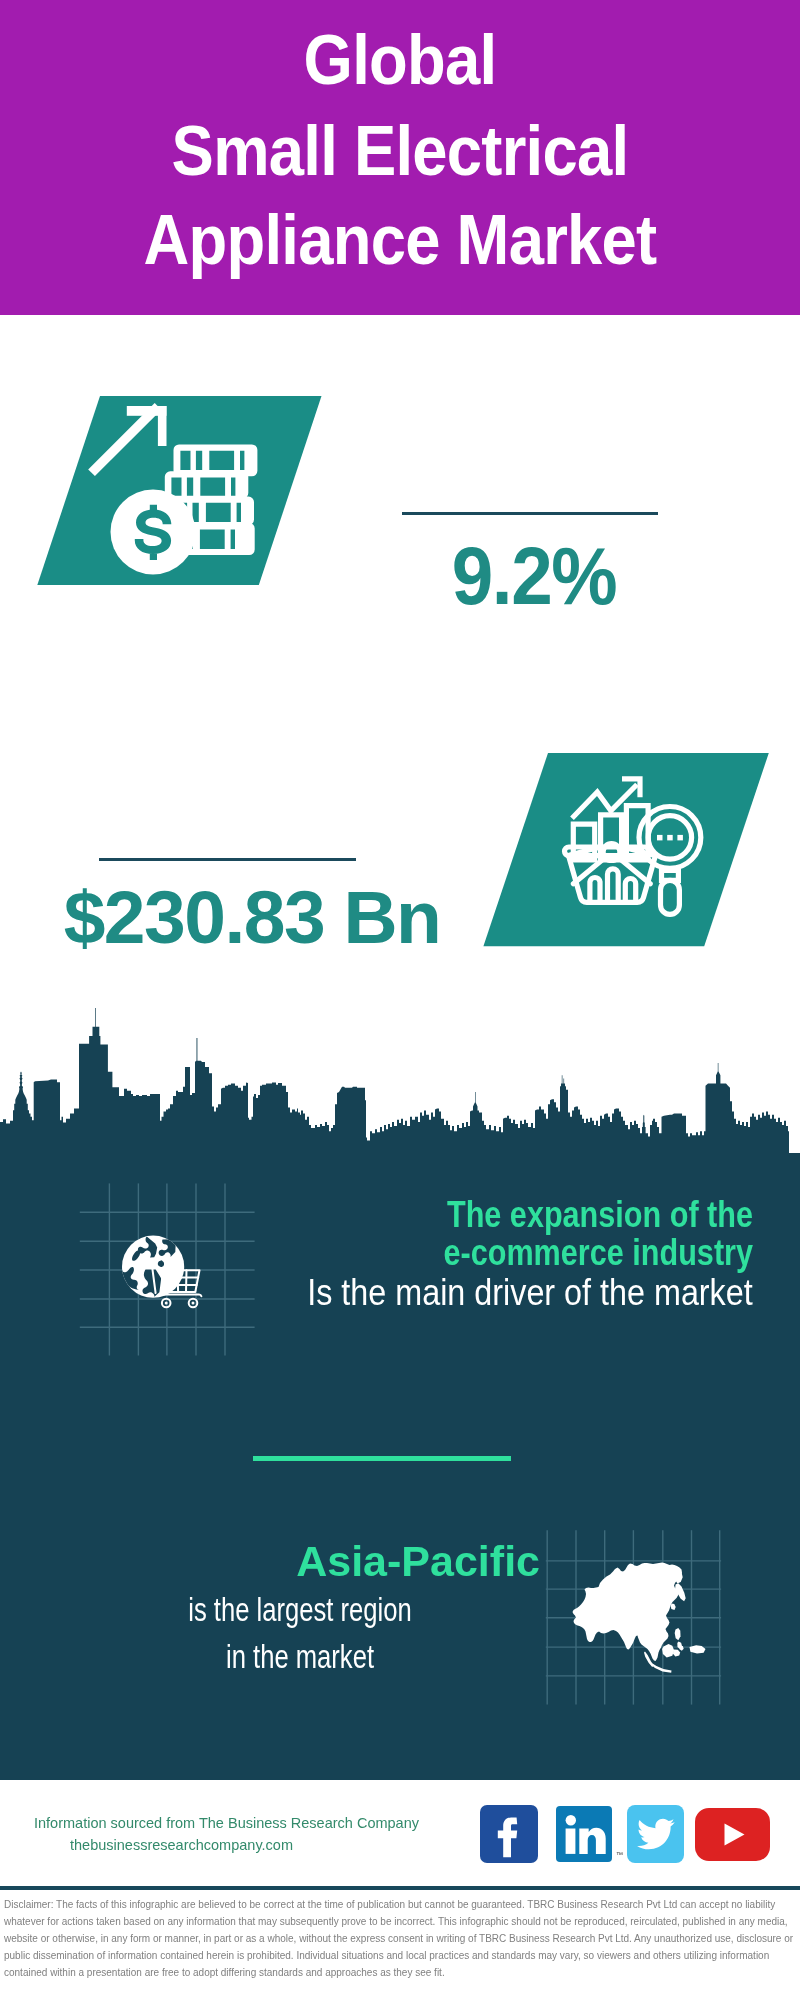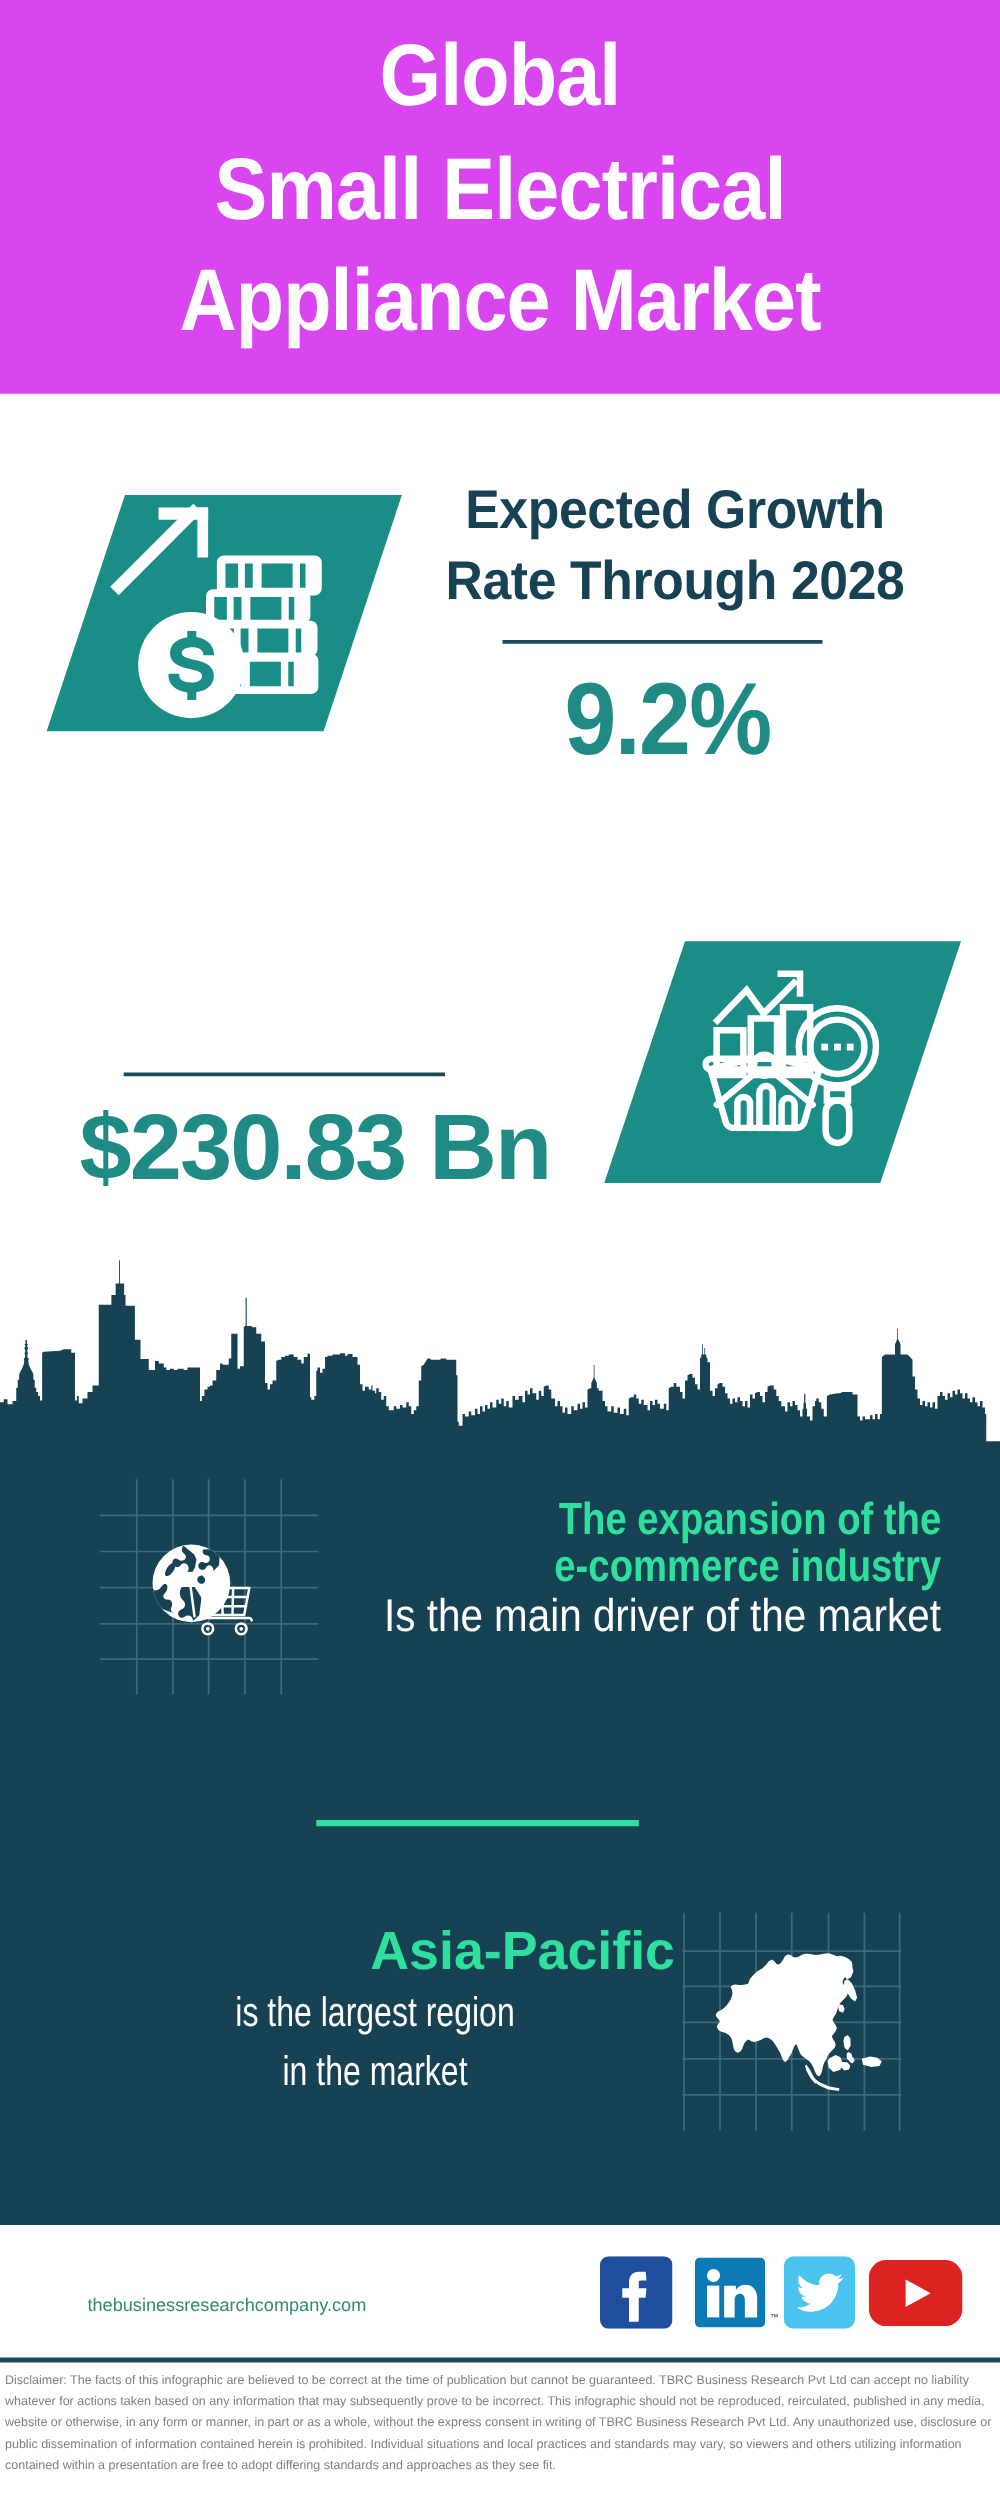--- a/index.html
+++ b/index.html
@@ -1,19 +1,19 @@
 <!DOCTYPE html>
 <html><head>
 <meta charset="utf-8">
 <style>
   html,body{margin:0;padding:0;background:#fff;}
   body{width:800px;height:2000px;font-family:"Liberation Sans",sans-serif;}
   .page{position:relative;width:800px;height:2000px;overflow:hidden;background:#ffffff;}
 
-  .header{position:absolute;left:0;top:0;width:800px;height:315px;background:#d946ef;}
+  .header{position:absolute;left:0;top:0;width:800px;height:315px;background:#a21caf;}
   .ttl{position:absolute;left:0;width:800px;color:#ffffff;text-align:center;font-weight:bold;font-size:70px;line-height:72px;letter-spacing:-0.8px;transform:scaleX(0.905);transform-origin:400px 50%;}
   .ttl1{top:24px;} .ttl2{top:115px;} .ttl3{top:204px;}
 
   .tile{position:absolute;}
   .tile svg{display:block;}
 
   .stat-label{position:absolute;color:#164254;font-weight:bold;text-align:center;font-size:43.5px;line-height:57px;letter-spacing:-0.3px;}
   .stat-label > div{transform:scaleX(0.95);}
   .rule{position:absolute;background:#1b4a5c;height:3px;}
   .stat-value{position:absolute;color:#1f8b84;font-weight:bold;text-align:center;letter-spacing:-1.5px;font-size:82px;line-height:90px;transform:scaleX(0.91);}
@@ -60,24 +60,20 @@
         <path fill-rule="evenodd" d="M140.3,91.3 h72.5 a5.5,5.5 0 0 1 5.5,5.5 v16.3 a5.5,5.5 0 0 1 -5.5,5.5 h-72.5 a5.5,5.5 0 0 1 -5.5,-5.5 v-16.3 a5.5,5.5 0 0 1 5.5,-5.5 Z M141.4,97.6 v18.1 h10.1 v-18.1 Z M156.9,97.6 v18.1 h6.3 v-18.1 Z M170.3,97.6 v18.1 h24.8 v-18.1 Z M201,97.6 v18.1 h4.4 v-18.1 Z"></path>
         <path fill-rule="evenodd" d="M146.3,116.6 h72.2 a5.5,5.5 0 0 1 5.5,5.5 v17.4 a5.5,5.5 0 0 1 -5.5,5.5 h-72.2 a5.5,5.5 0 0 1 -5.5,-5.5 v-17.4 a5.5,5.5 0 0 1 5.5,-5.5 Z M147,122.8 v19.2 h10.1 v-19.2 Z M162.5,122.8 v19.2 h6.3 v-19.2 Z M175.9,122.8 v19.2 h24.8 v-19.2 Z M206.6,122.8 v19.2 h4.4 v-19.2 Z"></path>
         <path fill-rule="evenodd" d="M140.3,143 h78.9 a5.5,5.5 0 0 1 5.5,5.5 v21.1 a5.5,5.5 0 0 1 -5.5,5.5 h-78.9 a5.5,5.5 0 0 1 -5.5,-5.5 v-21.1 a5.5,5.5 0 0 1 5.5,-5.5 Z M141,149.4 v19.5 h10.1 v-19.5 Z M156.5,149.4 v19.5 h6.3 v-19.5 Z M169.9,149.4 v19.5 h24.8 v-19.5 Z M200.6,149.4 v19.5 h4.4 v-19.5 Z"></path>
       </g>
       <g>
         <circle cx="123" cy="152" r="42.5" fill="#ffffff"></circle>
         <path d="M119.8,124.8 h7.2 v6.2 h-7.2 Z M119.8,173.5 h7.2 v6.4 h-7.2 Z" fill="#1a8d86"></path>
         <path fill="#1a8d86" d="M123.4,129.5 c-10.2,0 -17.4,5.3 -17.4,12.9 c0,7.4 6,10.9 15.7,12.9 c7.4,1.5 9.9,2.8 9.9,5.6 c0,3.1 -3.6,5.1 -9,5.1 c-5.8,0 -9.2,-2.3 -9.2,-5.8 l0,-1.3 h-8.6 l0,1.5 c0,8.1 7.3,13.6 18.2,13.6 c10.9,0 18.1,-5.3 18.1,-13.2 c0,-7.6 -5.6,-11 -16,-13.1 c-7.4,-1.5 -9.6,-2.7 -9.6,-5.3 c0,-2.7 3.3,-4.6 8.3,-4.6 c5.2,0 8.5,2.1 8.8,5.3 l0.1,1.2 h8.6 l-0.1,-1.5 c-0.6,-7.8 -7.4,-13.3 -17.8,-13.3 Z"></path>
       </g>
     </svg>
-  </div>
-  <div class="stat-label" style="left:340px;top:380px;width:400px;">
-    <div>Expected Growth</div>
-    <div>Rate Through 2028</div>
   </div>
   <div class="rule" style="left:402px;top:512px;width:256px;"></div>
   <div class="stat-value" style="left:334px;top:531px;width:400px;">9.2%</div>
 
   <div class="rule" style="left:99px;top:858px;width:257px;"></div>
   <div class="stat-value" style="left:12px;top:876px;width:480px;font-size:74.4px;line-height:84px;transform:scaleX(1.008);">$230.83 Bn</div>
   <div class="tile" style="left:480px;top:748px;">
 <svg width="300" height="205" viewBox="0 0 300 205" xmlns="http://www.w3.org/2000/svg">
       <polygon points="68,5 288.8,5 224.2,198.3 3.4,198.3" fill="#1a8d86"></polygon>
       <g fill="none" stroke="#ffffff" stroke-width="5.2" stroke-linejoin="miter" stroke-linecap="butt">
@@ -203,20 +199,21 @@
       <path d="M129.0,124.5 l3.8,0.3 l2.4,2.6 l-1.0,3.2 l-3.8,0.8 l-2.4,-2.6 l0.2,-3.6 Z"></path>
       <path d="M118.5,121.5 l5.0,-2.6 l3.8,1.8 l1.8,4.6 l-1.8,5.5 l-5.6,1.8 l-3.8,-3.6 l-0.8,-5.0 Z"></path>
       <path d="M100.0,126.5 l2.6,3.6 l3.4,6.3 l3.0,4.0 l-1.8,1.5 l-3.6,-4.2 l-3.4,-6.0 l-1.2,-4.2 Z"></path>
       <path d="M107.5,138.5 l4.0,2.6 l7.0,3.0 l8.0,1.4 l-0.3,2.2 l-8.7,-1.2 l-7.5,-3.4 l-3.5,-3.0 Z"></path>
       <path d="M144.5,122.0 l6.6,-1.8 l5.6,0.9 l3.8,2.8 l-1.9,3.8 l-6.6,0.9 l-6.6,-1.9 l-0.9,-4.7 Z"></path>
       <path d="M135.0,121.0 l2.8,0.0 l0.9,2.8 l-1.9,1.9 l-2.3,-1.4 Z"></path>
       <path d="M49.0,69.5 l1.9,-3.8 l2.8,0.9 l0.9,3.8 l-2.8,1.9 l-2.8,-2.8 Z"></path>
     </g>
   </svg>
 
+  <div class="src" style="left:34px;top:1812px;">Information sourced from The Business Research Company</div>
   <div class="src" style="left:34px;top:1834px;margin-left:36px;">thebusinessresearchcompany.com</div>
 <div class="social" style="left:480px;top:1805px;">
     <svg width="58" height="58" viewBox="0 0 58 58" xmlns="http://www.w3.org/2000/svg">
       <rect x="0" y="0" width="58" height="58" rx="7" fill="#1f4e9c"></rect>
       <path fill="#ffffff" d="M36.6,12.4 h-5.4 c-4.8,0 -8.0,3.2 -8.0,8.1 v5.1 h-5.4 v7.6 h5.4 v19.1 h7.8 v-19.1 h5.4 l0.8,-7.6 h-6.2 v-4.3 c0,-1.4 0.3,-2.0 1.7,-2.0 h4.5 Z"></path>
     </svg>
   </div>
 <div class="social" style="left:556px;top:1806px;">
     <svg width="56" height="56" viewBox="0 0 56 56" xmlns="http://www.w3.org/2000/svg">
       <rect x="0" y="0" width="56" height="56" rx="4" fill="#0b7ab5"></rect>

